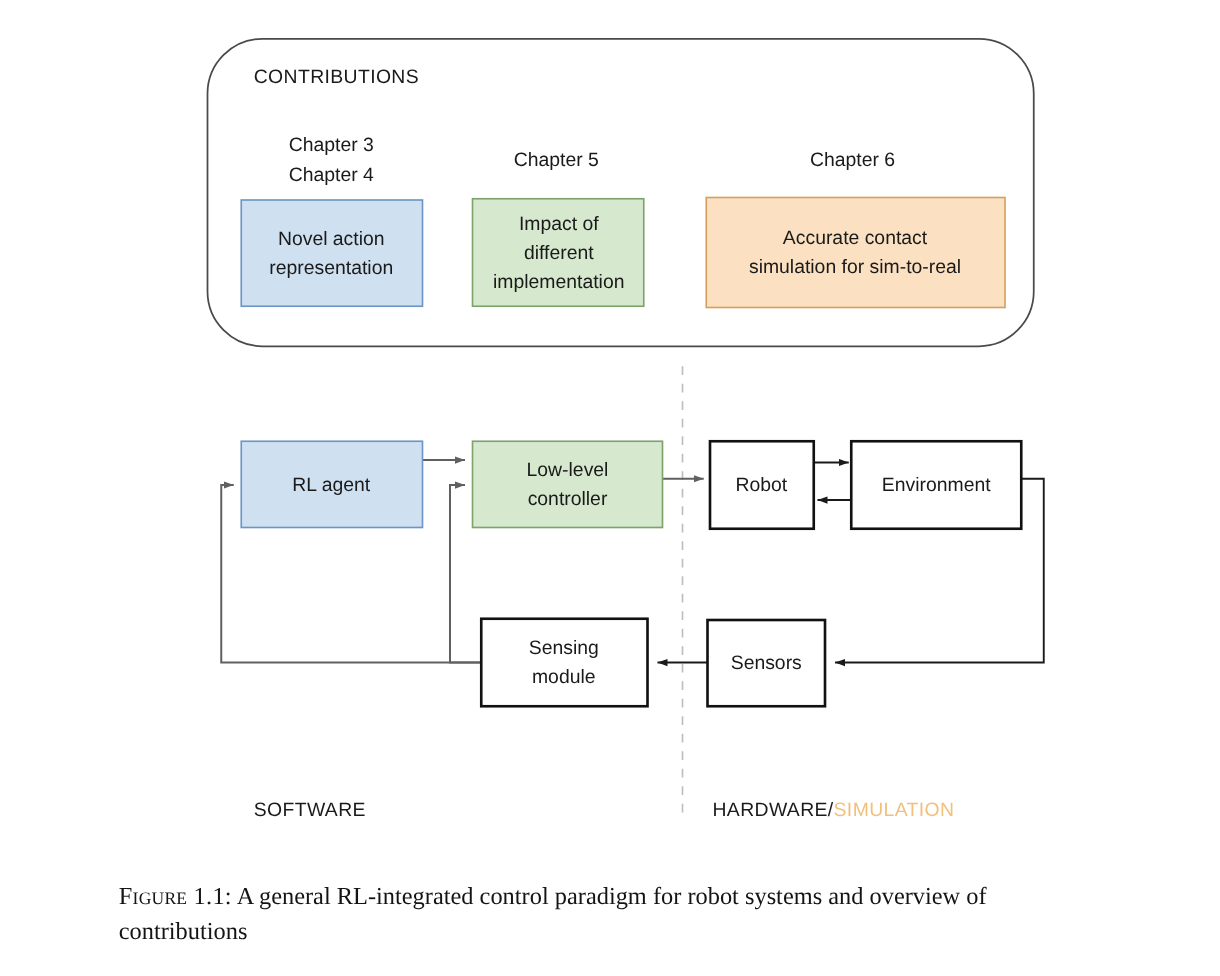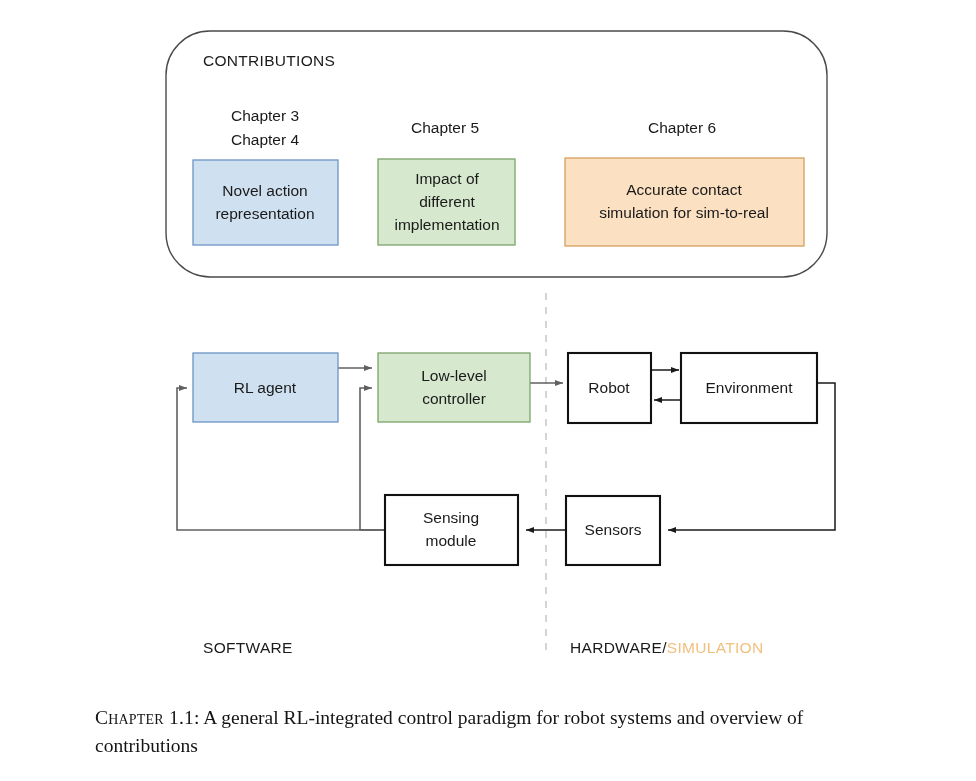--- a/index.html
+++ b/index.html
@@ -179,17 +179,17 @@
     <g>
       <text class="zone-label" x="203" y="653">SOFTWARE</text>
 
       <text class="zone-label-sim" x="570" y="653">
         <tspan fill="#1a1a1a">HARDWARE/</tspan><tspan fill="#f2bf7d">SIMULATION</tspan>
       </text>
     </g>
   </svg>
 
   <div class="caption">
-    <span class="fig-word">Chapter 1.1:</span>
+    <span class="fig-word">Figure 1.1:</span>
     <span>A general RL-integrated control paradigm for robot systems and overview of contributions</span>
   </div>
 
 </div>
 
 </body></html>

